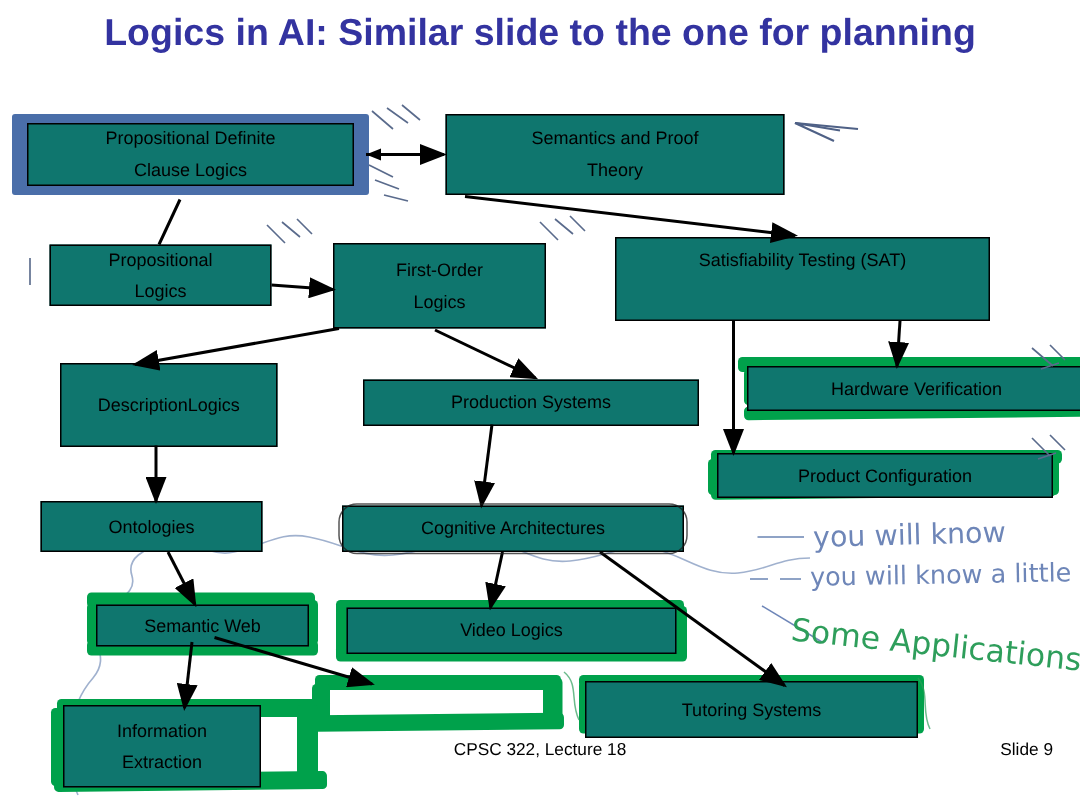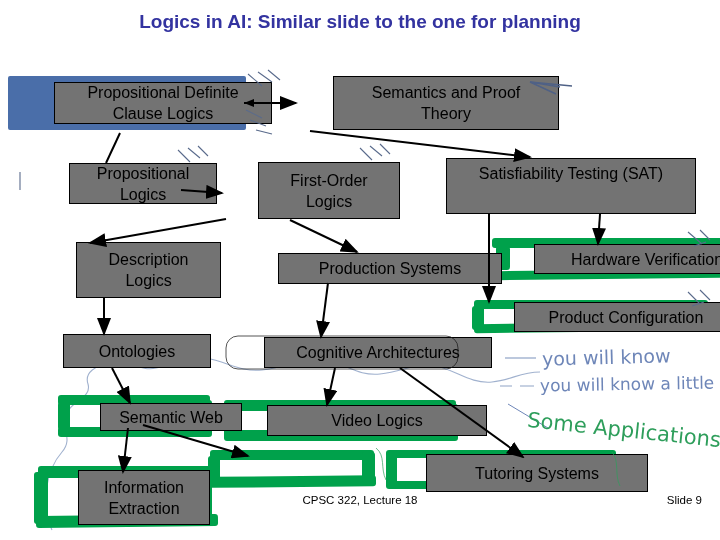--- a/index.html
+++ b/index.html
@@ -8,40 +8,39 @@
     width:720px;height:540px;position:relative;overflow:hidden;
     font-family:"Liberation Sans","DejaVu Sans",sans-serif;
     -webkit-font-smoothing:none;
   }
   #slide{position:absolute;left:0;top:0;width:720px;height:540px;background:#fff;}
 
   
   .title{
     position:absolute;left:0;top:6px;width:720px;
     text-align:center;
-    font-size:19px;font-weight:bold;line-height:32px;
+    font-size:25px;font-weight:bold;line-height:32px;
     color:#3333A0;
     letter-spacing:0px;
     z-index:3;
   }
 
   
   .node{
     position:absolute;
     box-sizing:border-box;
-    background:#737373;
+    background:#0f766e;
     border:1.5px solid #000000;
     color:#000000;
-    font-size:16px;
+    font-size:12px;
     line-height:19px;
     display:flex;align-items:center;justify-content:center;
     text-align:center;
     z-index:6;
     padding:0 4px;
-    margin-left:36px;
   }
   .node.two-line{line-height:21px;}
 
   
   .blue-hl{
     position:absolute;
     box-sizing:border-box;
     border:5px solid #4A6EA9;
     background:#4A6EA9;
     z-index:5;
@@ -194,21 +193,21 @@
 
   <div class="node two-line" style="left:222px;top:162px;width:142px;height:57px;flex-direction:column;">
     <span>First-Order</span>
     <span>Logics</span>
   </div>
 
   <div class="node" style="left:410px;top:158px;width:250px;height:56px;align-items:flex-start;padding-top:5px;">
     <span>Satisfiability Testing (SAT)</span>
   </div>
 
-  <div class="node two-line" style="left:40px;top:242px;width:145px;height:56px;flex-direction:column;">
+  <div class="node two-line" style="left:40px;top:242px;width:145px;height:56px;flex-direction:row;">
     <span>Description</span>
     <span>Logics</span>
   </div>
 
   <div class="node" style="left:242px;top:253px;width:224px;height:31px;">
     <span>Production Systems</span>
   </div>
 
   <div class="node" style="left:498px;top:244px;width:226px;height:30px;">
     <span>Hardware Verification</span>

